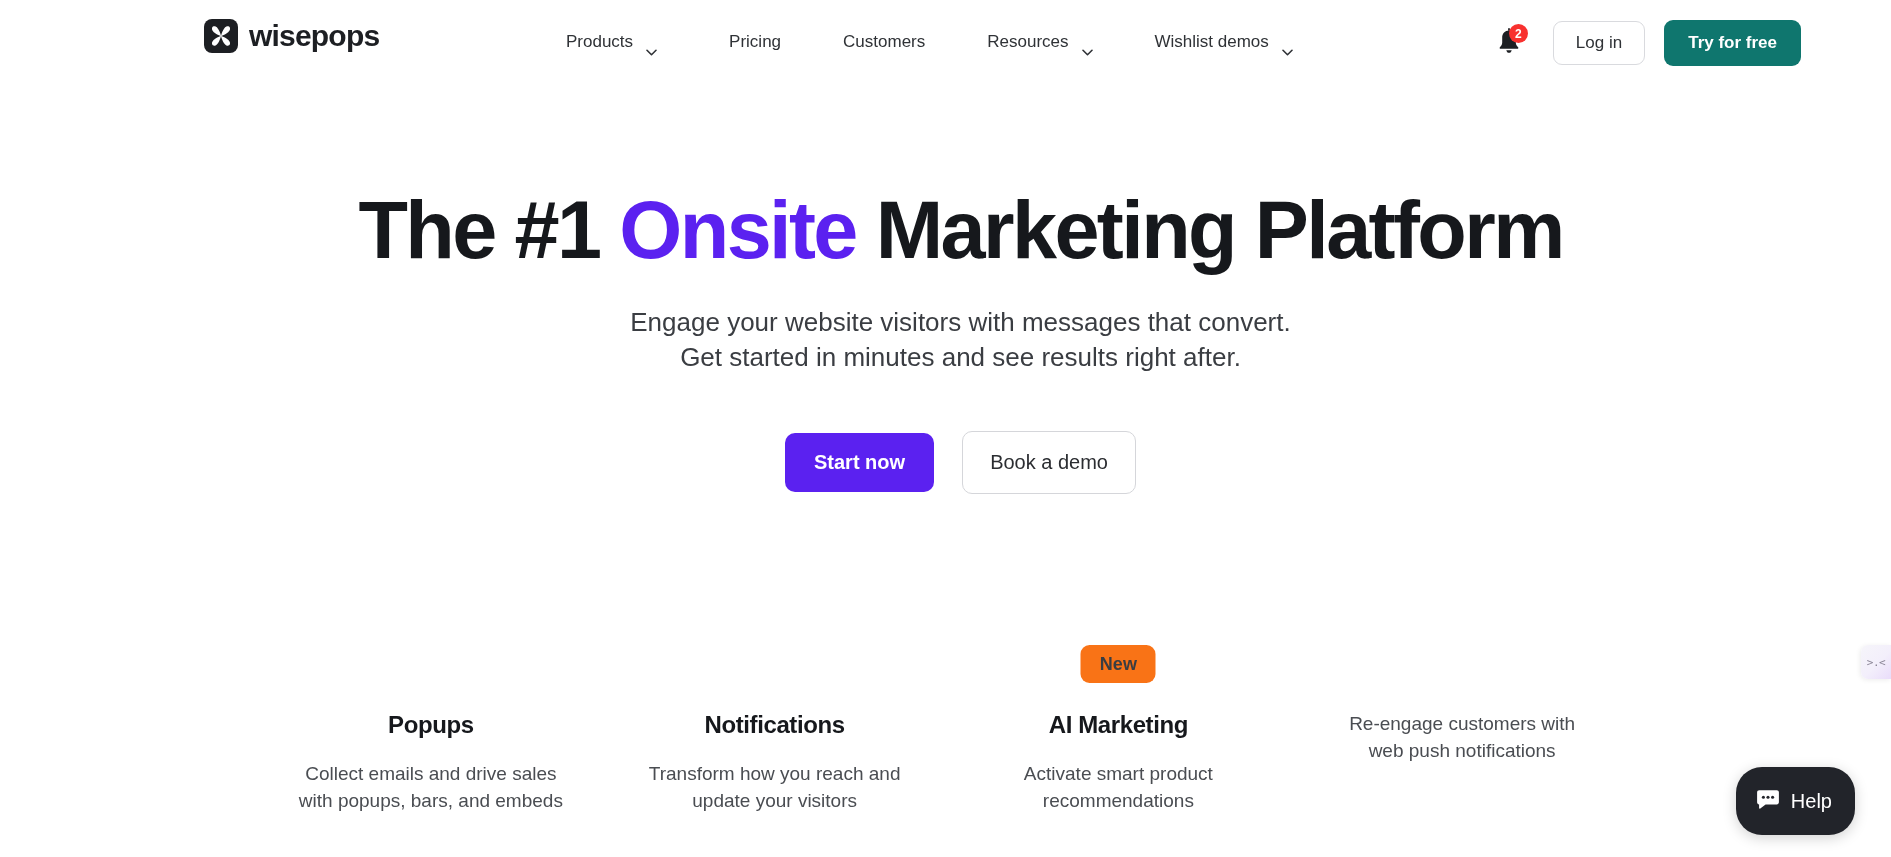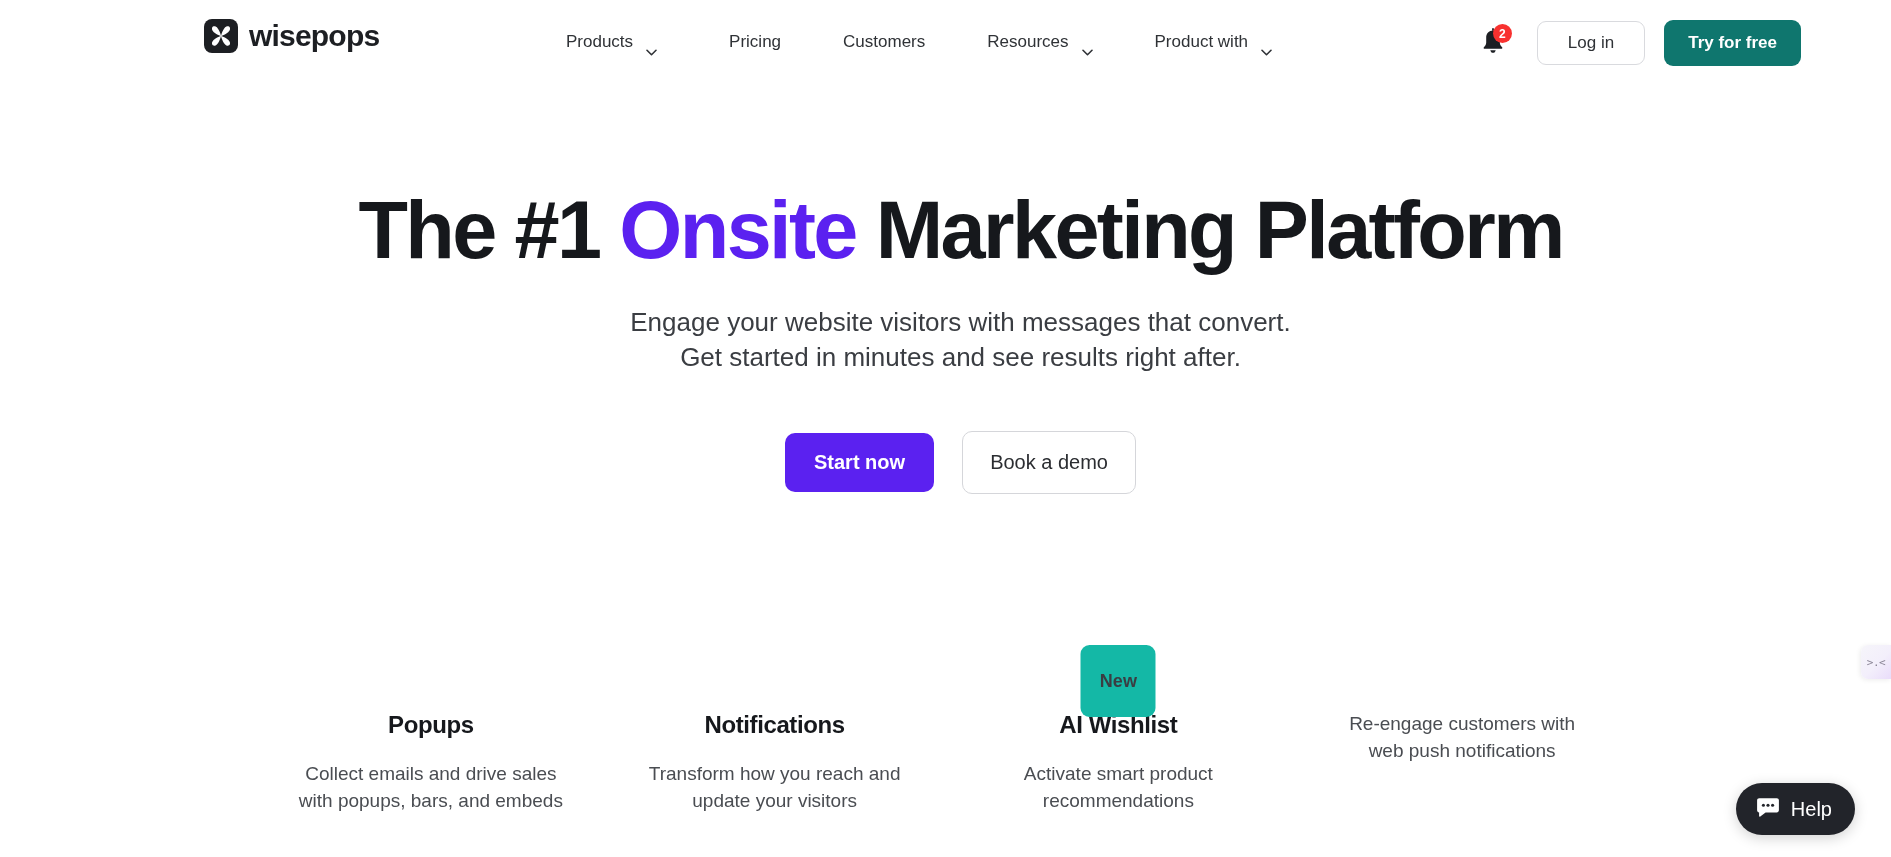--- a/index.html
+++ b/index.html
@@ -119,21 +119,21 @@
     padding: 0 4px;
     line-height: 1;
   }
   .btn-login {
     border: 1.6px solid #d9dade;
     border-radius: 9px;
     background: #ffffff;
     color: #2f3236;
     font-size: 17px;
     font-family: "Liberation Sans", sans-serif;
-    padding: 11px 30px;
+    padding: 11px 22px;
     cursor: pointer;
     margin-right: 19px;
     white-space: nowrap;
   }
   .btn-try {
     border: none;
     border-radius: 9px;
     background: #0f766e;
     color: #ffffff;
     font-size: 17px;
@@ -212,25 +212,25 @@
     position: relative;
     text-align: center;
     padding-top: 66px;
     cursor: pointer;
   }
   .feature .badge {
     position: absolute;
     top: 0;
     left: 50%;
     transform: translateX(-50%);
-    background: #14b8a6;
+    background: #f97316;
     color: #3a3d42;
     font-size: 18px;
     font-weight: bold;
-    padding: 27px 19px;
+    padding: 10px 19px;
     border-radius: 9px;
     line-height: 1;
   }
   .feature h3 {
     font-size: 24px;
     font-weight: bold;
     color: #16181c;
     letter-spacing: -0.4px;
     margin-bottom: 22px;
   }
@@ -238,21 +238,21 @@
     font-size: 19px;
     color: #4a4d52;
     line-height: 1.42;
   }
 
   
   .help-pill {
     position: absolute;
     right: 36px;
     bottom: 22px;
-    height: 52px;
+    height: 68px;
     background: #22242a;
     border-radius: 26px;
     display: flex;
     align-items: center;
     gap: 11px;
     padding: 0 23px 0 20px;
     cursor: pointer;
     box-shadow: 0 3px 14px rgba(0,0,0,0.18);
   }
   .help-pill .label {
@@ -326,21 +326,21 @@
       <div class="nav-item nav-gap-4">
         <span>Resources</span>
         <span class="chev">
           <svg width="11" height="7" viewBox="0 0 11 7">
               <path d="M1 1.3 L5.5 5.7 L10 1.3" stroke="#2f3236" stroke-width="1.6" fill="none" stroke-linecap="round" stroke-linejoin="round"></path>
             </svg>
         </span>
       </div>
 
       <div class="nav-item">
-        <span>Product with</span>
+        <span>Wishlist demos</span>
         <span class="chev">
           <svg width="11" height="7" viewBox="0 0 11 7">
               <path d="M1 1.3 L5.5 5.7 L10 1.3" stroke="#2f3236" stroke-width="1.6" fill="none" stroke-linecap="round" stroke-linejoin="round"></path>
             </svg>
         </span>
       </div>
 
     </nav>
 
     <div class="header-right">
@@ -389,21 +389,21 @@
     <div class="feature">
       <h3>Notifications</h3>
       <p>
         <span>Transform how you reach and</span><br>
         <span>update your visitors</span>
       </p>
     </div>
 
     <div class="feature">
       <span class="badge">New</span>
-      <h3>AI Wishlist</h3>
+      <h3>AI Marketing</h3>
       <p>
         <span>Activate smart product</span><br>
         <span>recommendations</span>
       </p>
     </div>
 
     <div class="feature">
       <p>
         <span>Re-engage customers with</span><br>
         <span>web push notifications</span>

